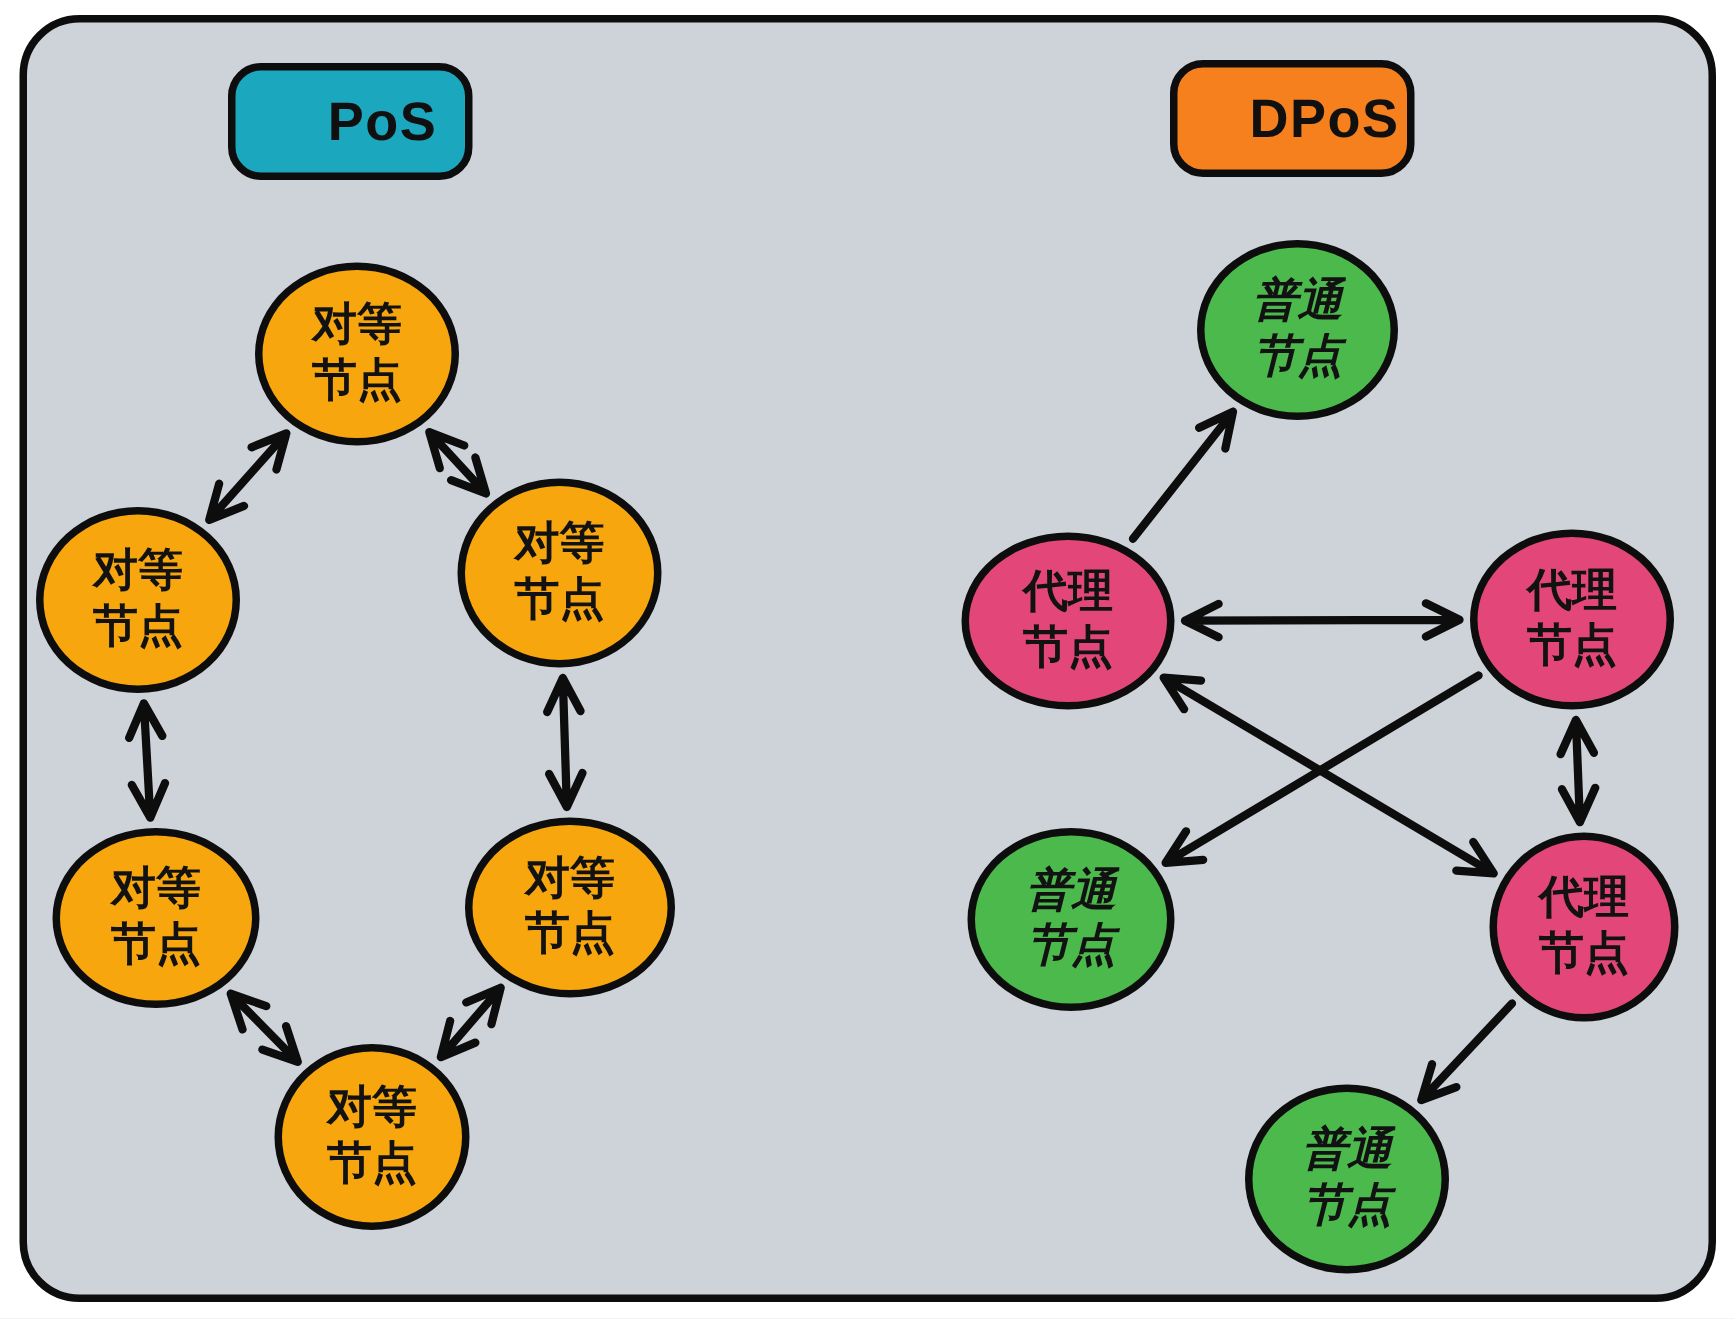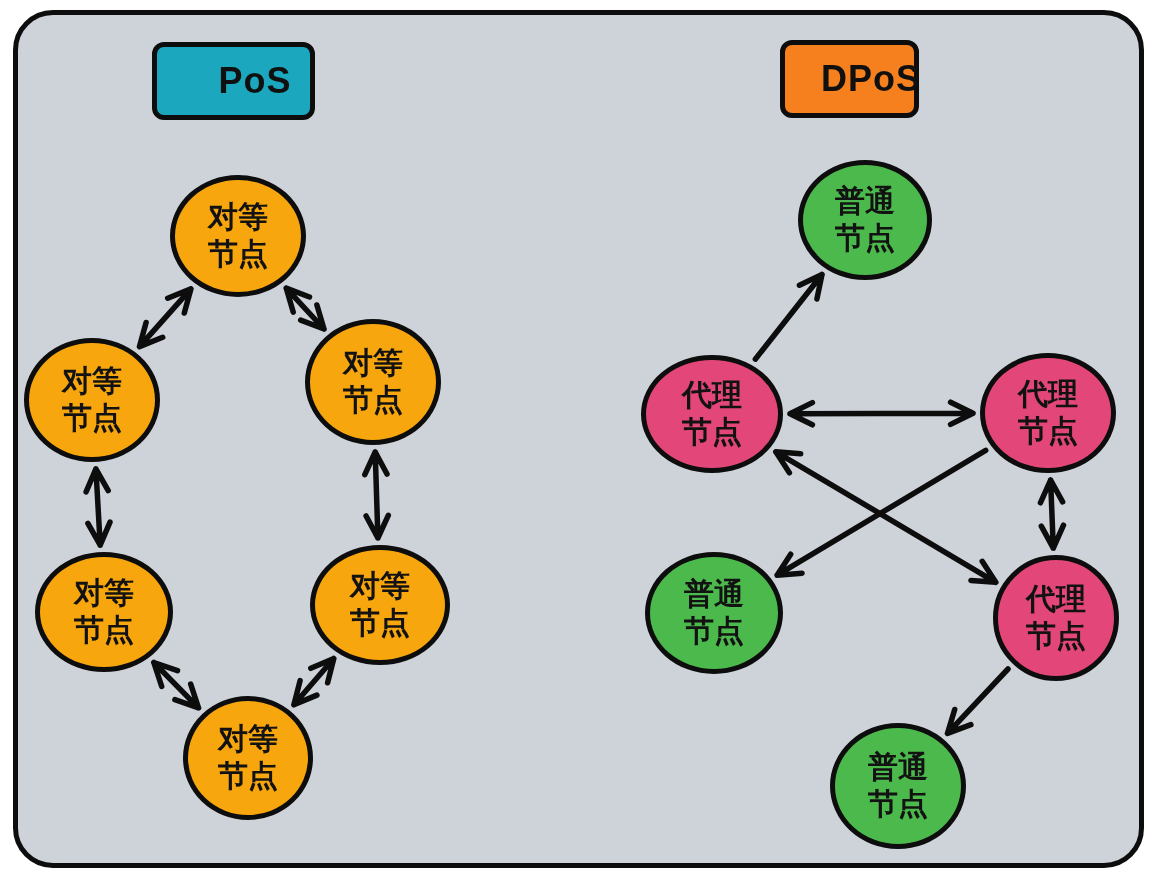--- a/index.html
+++ b/index.html
@@ -8,34 +8,34 @@
     font-family:"Liberation Sans","DejaVu Sans",sans-serif;
   }
   .canvas{
     position:absolute;left:13px;top:10px;width:1131px;height:858px;
     box-sizing:border-box;background:var(--canvas-bg,#CED3DA);
     border:5px solid var(--stroke,#0d0d0d);border-radius:40px;
   }
   svg.arrows{position:absolute;left:0;top:0;}
   .badge{
     position:absolute;box-sizing:border-box;
-    border:5px solid var(--stroke,#0d0d0d);border-radius:12px;
+    border:5px solid var(--stroke,#0d0d0d);border-radius:22px;
     display:flex;align-items:center;justify-content:center;
     font-weight:700;font-size:36px;color:#101010;letter-spacing:1px;padding-left:43px;
   }
   .badge.pos{left:152px;top:42px;width:163px;height:78px;background:var(--pos-badge,#1BA7BD);}
-  .badge.dpos{left:780px;top:40px;width:139px;height:78px;background:var(--dpos-badge,#F5801D);}
+  .badge.dpos{left:780px;top:40px;width:163px;height:78px;background:var(--dpos-badge,#F5801D);}
   .node{
     position:absolute;box-sizing:border-box;
     border:5.5px solid var(--stroke,#0d0d0d);border-radius:50%;
     display:flex;align-items:center;justify-content:center;
   }
   .node.peer{background:var(--peer-node,#F7A60E);}
   .node.delegate{background:var(--delegate-node,#E3477A);}
-  .node.ordinary{background:var(--ordinary-node,#4CB94C);}
+  .node.ordinary{background:var(--ordinary-node,#4CB94C);font-style:italic;}
   .node .lbl{
     white-space:pre-line;text-align:left;
     font-size:30px;line-height:1.22;font-weight:600;color:#121212;
   }
 </style>
 </head>
 <body>
 
 <div class="stage">
 

